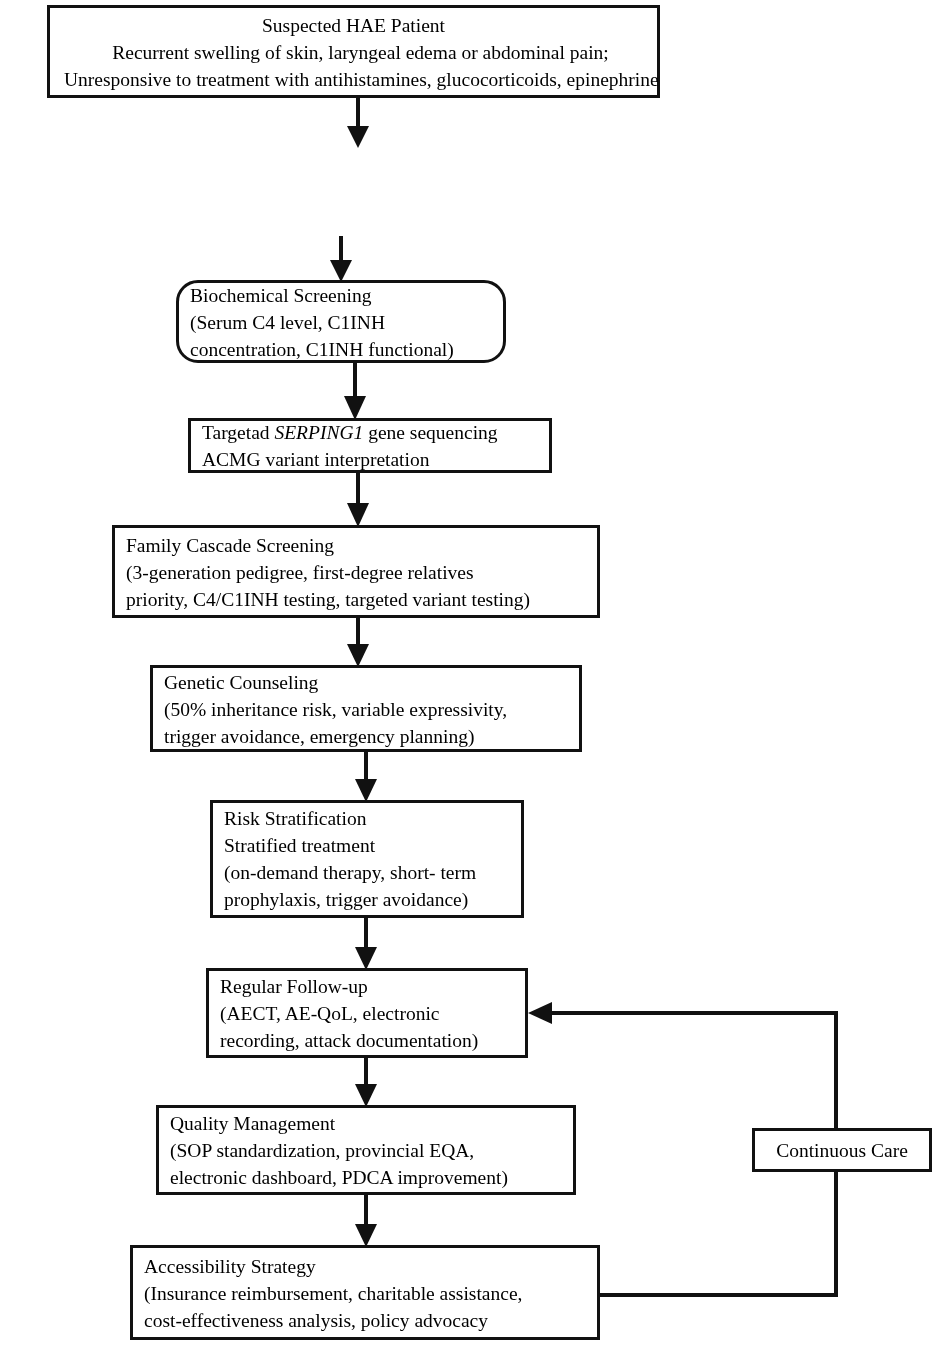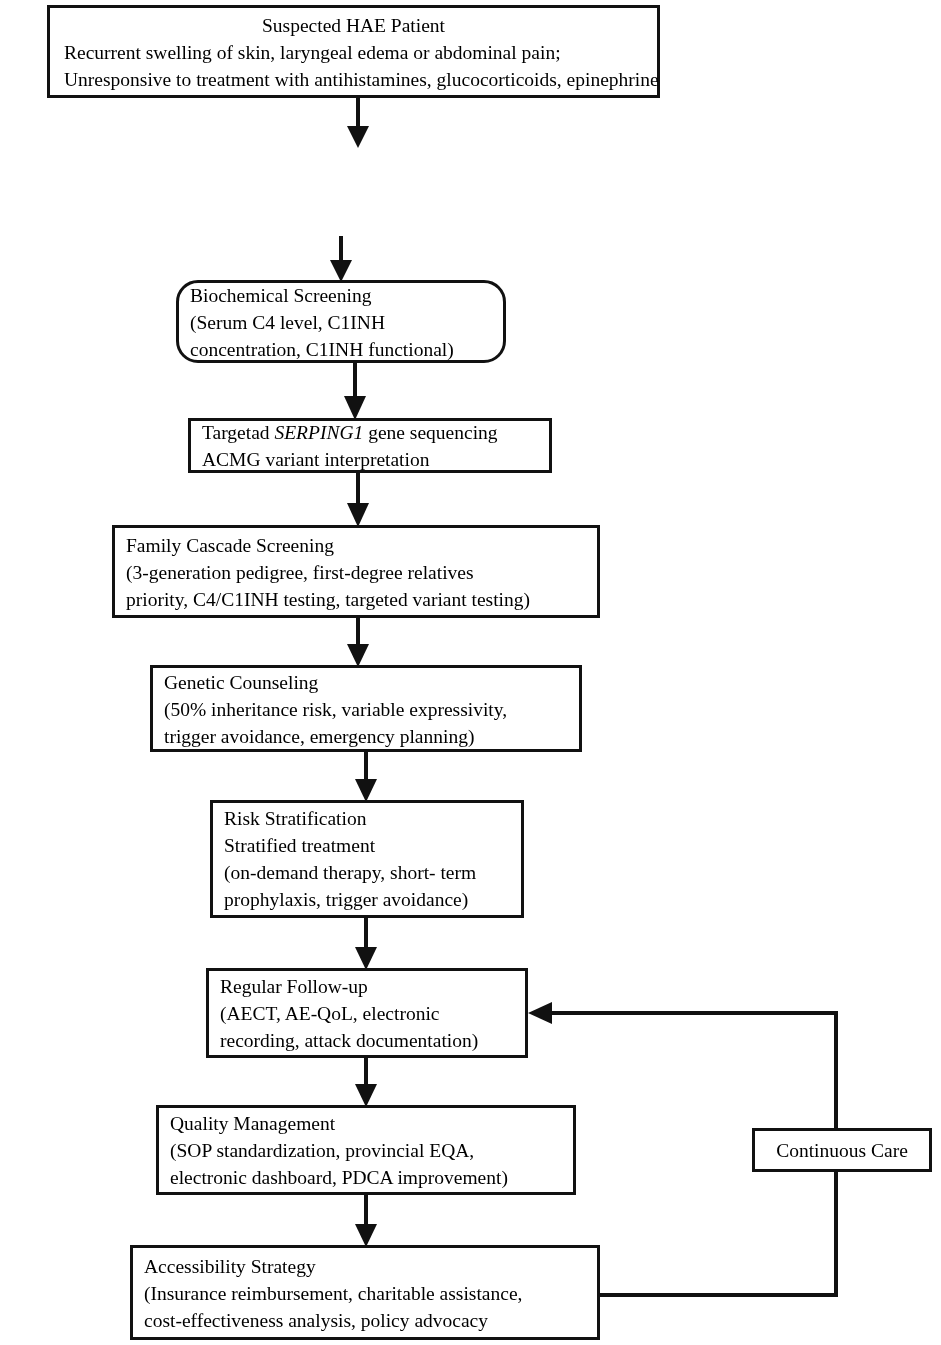--- a/index.html
+++ b/index.html
@@ -31,21 +31,21 @@
   }
   .node .line {
     display: block;
     font-size: 19.5px;
     line-height: 27px;
     color: #000000;
     white-space: nowrap;
   }
   .node.center .lines { left: 0; right: 0; }
   .node.center .line { text-align: center; }
-  .node.center .line.lft { text-align: left; padding-left: 14px; }
+  .node.center .line.lft { text-align: center; padding-left: 14px; }
   .ital { font-style: italic; }
 
   
   #wires {
     position: absolute;
     left: 0; top: 0;
     width: 941px;
     height: 1345px;
     z-index: 1;
   }

